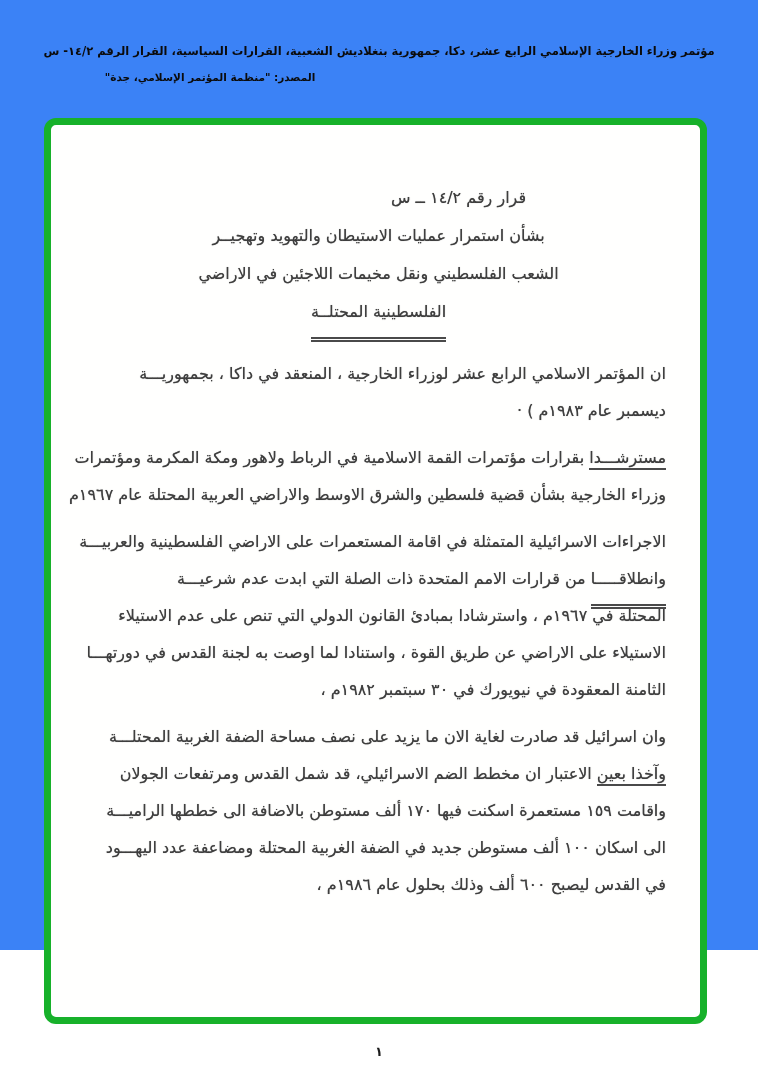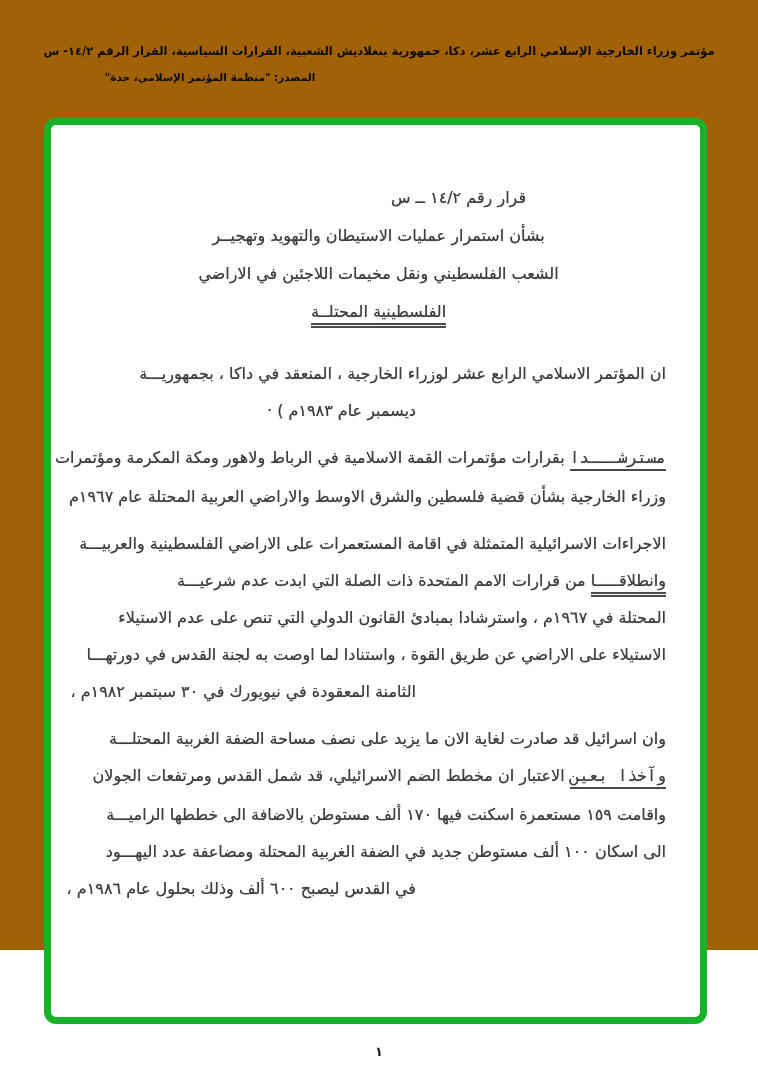--- a/index.html
+++ b/index.html
@@ -8,21 +8,21 @@
     background: #ffffff;
     width: 758px;
     height: 1078px;
     overflow: hidden;
     font-family: "DejaVu Sans", sans-serif;
   }
   .page {
     position: relative;
     width: 758px;
     height: 950px;
-    background: #a16207;
+    background: #3b82f6;
   }
   
   .hdr1 {
     position: absolute;
     top: 44px;
     left: 0;
     right: 0;
     direction: rtl;
     text-align: center;
     font-size: 11.5px;
@@ -64,23 +64,23 @@
   }
   .title-block { text-align: center; }
   .t-line { line-height: 38px; white-space: nowrap; }
   .t-line.shift { transform: translateX(80px); }
   .para { margin-top: 10px; }
   .para.first { margin-top: 24px; }
   .line {
     line-height: 37px;
     white-space: nowrap;
   }
-  .line.indent { margin-right: 250px; }
-  .u1 { border-bottom: 2px solid #4a4a4a; padding-bottom: 1px; font-family: Liberation Mono, monospace; }
-  .u2 { border-bottom: 5px double #4a4a4a; padding-bottom: 2px; }
+  .line.indent { }
+  .u1 { border-bottom: 2px solid #4a4a4a; padding-bottom: 1px; }
+  .u2 { border-bottom: 5px double #4a4a4a; padding-bottom: 16px; }
   
   .pageno {
     position: absolute;
     top: 1044px;
     left: 0;
     right: 0;
     text-align: center;
     font-size: 13px;
     font-weight: bold;
     color: #1c1c1c;

